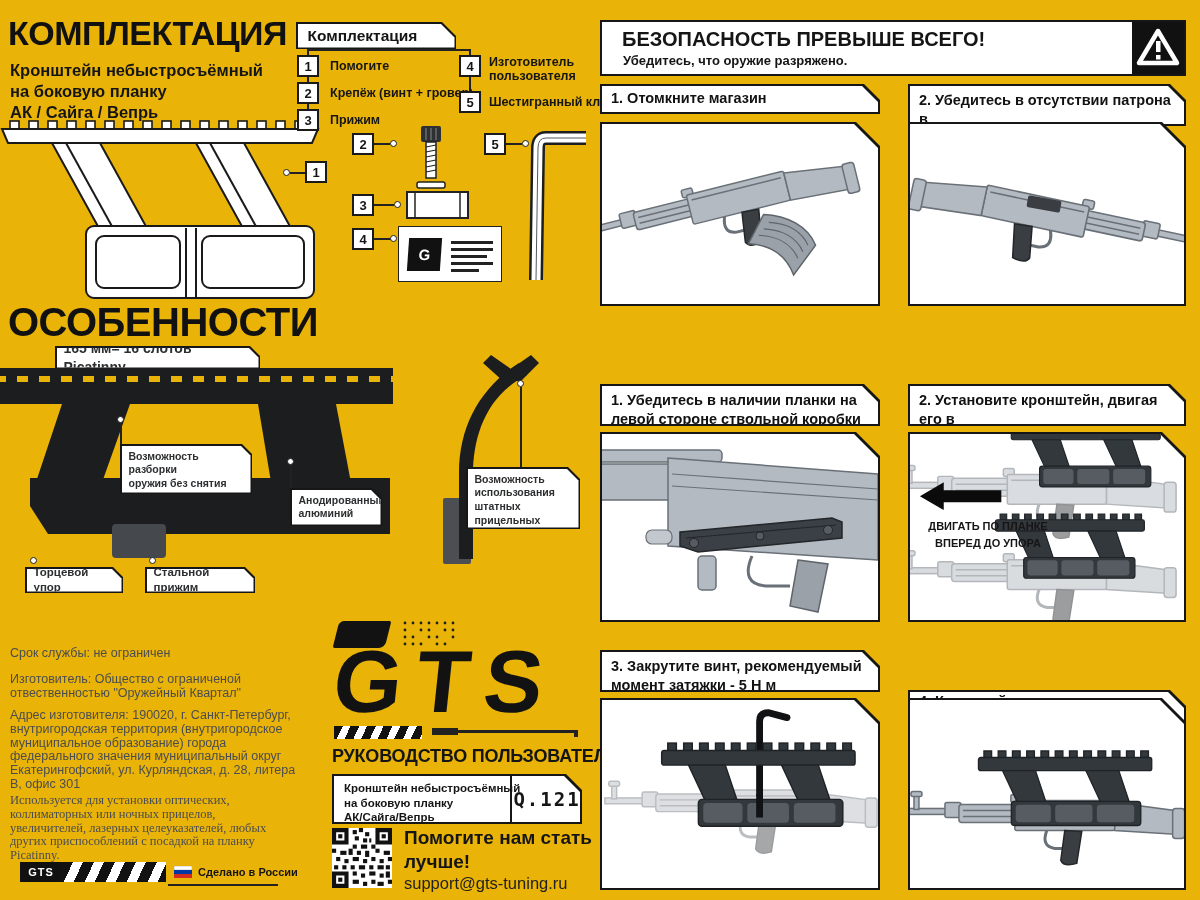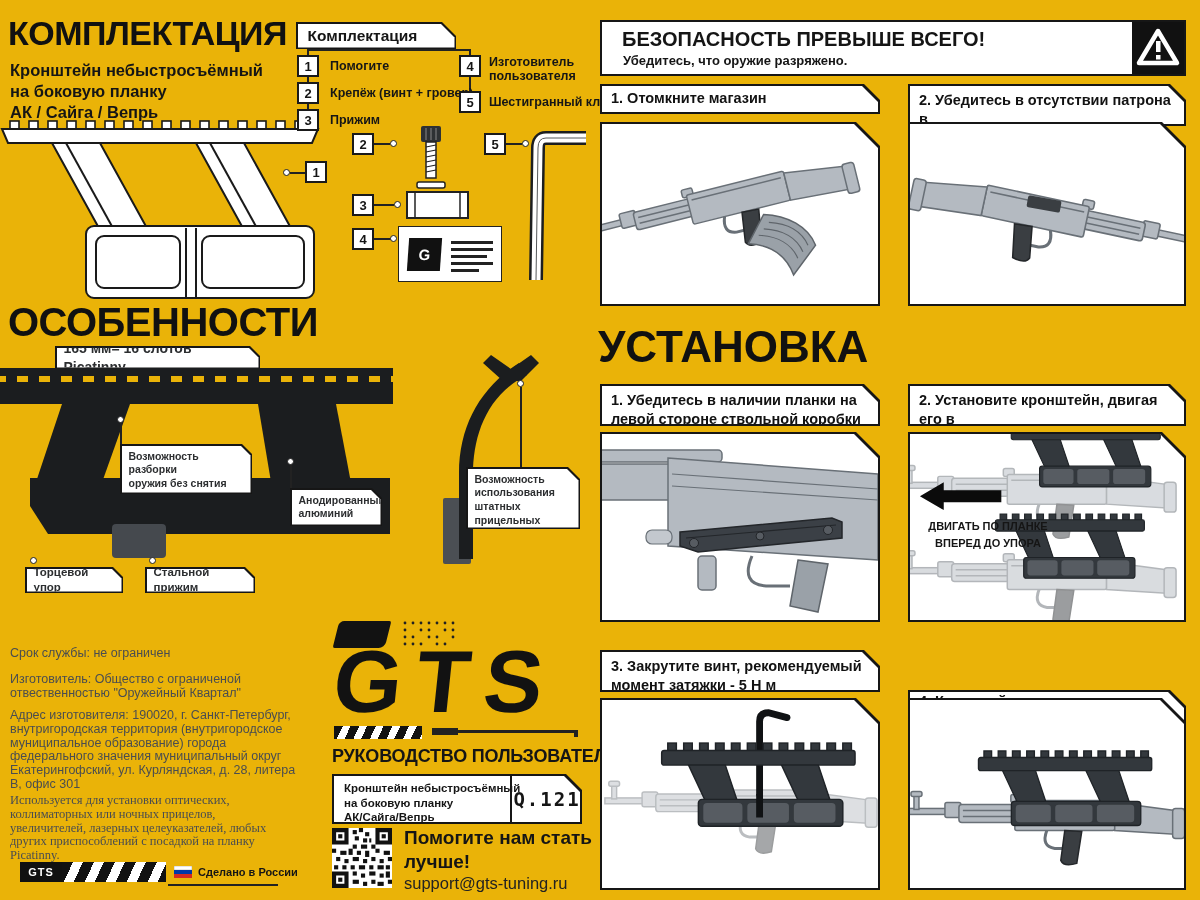--- a/index.html
+++ b/index.html
@@ -439,21 +439,20 @@
         <g transform="translate(276,0) scale(-1,1)">
           <g transform="rotate(-12 140 90)">
             <use href="#minirifle" x="-15" y="40" transform="scale(1.05)"></use>
           </g>
         </g>
         <rect x="118" y="74" width="34" height="12" rx="2" fill="#3a3e42" transform="rotate(10 135 80)"></rect>
       </svg>
     </div>
   </div>
 
-  <div class="abs h1" style="left:598px; top:322px; font-size:44px; letter-spacing:0;">УСТАНОВКА</div>
 
   <div class="nb" style="left:600px; top:384px; width:280px; height:42px; --n:16px;">
     <div class="in steplabel pre">1. Убедитесь в наличии планки на
 левой стороне ствольной коробки</div>
   </div>
   <div class="nb" style="left:908px; top:384px; width:278px; height:42px; --n:16px;">
     <div class="in steplabel pre">2. Установите кронштейн, двигая его в
 сторону дульного среза до упора</div>
   </div>
 

